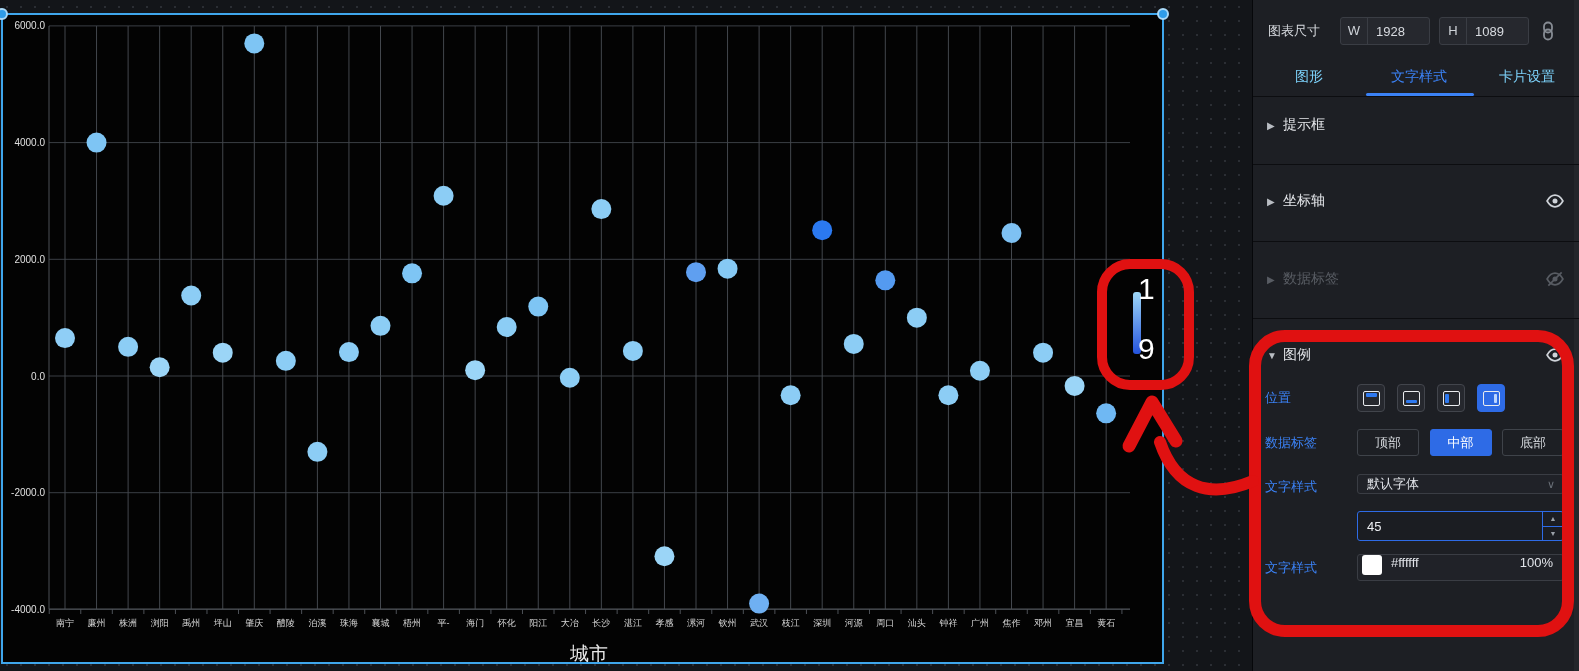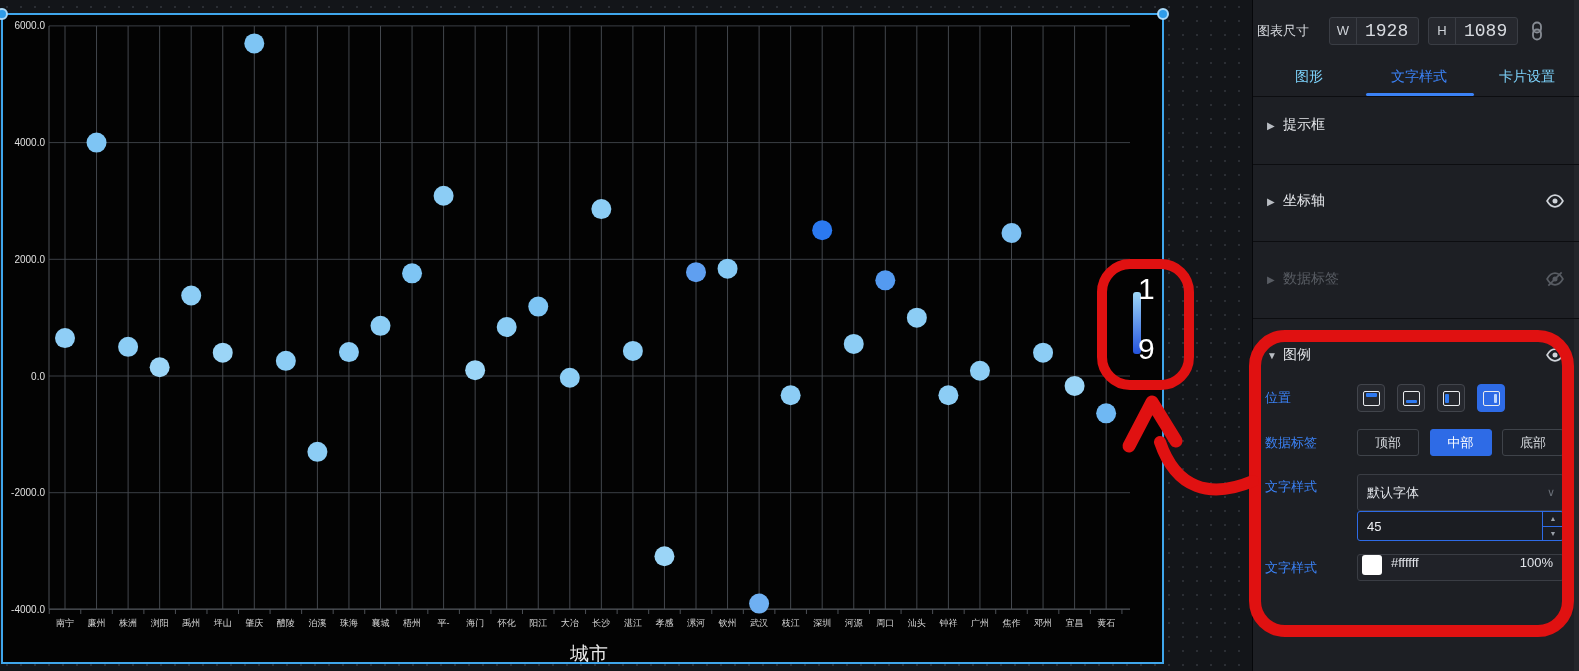--- a/index.html
+++ b/index.html
@@ -25,24 +25,24 @@
   #chart-svg{position:absolute;left:0;top:0}
   
   #annotations{position:absolute;left:0;top:0;z-index:60;pointer-events:none}
   
   #panel{
     position:absolute;left:1252px;top:0;width:327px;height:671px;
     background:#1d1f24;border-left:1px solid #06070a;box-sizing:border-box;
   }
   #panel .scrollstrip{position:absolute;right:0;top:0;width:5px;height:671px;background:#24262b}
   .size-row{position:absolute;left:0;top:16px;width:100%;height:30px;display:flex;align-items:center}
-  .size-row .lbl{margin-left:4px;font-size:13px;color:#d6d9de;width:72px}
+  .size-row .lbl{margin-left:15px;font-size:13px;color:#d6d9de;width:72px}
   .wh-box{display:flex;align-items:center;width:90px;height:28px;background:#26282e;border:1px solid #3a3d44;border-radius:3px;box-sizing:border-box;margin-right:9px}
   .wh-box .k{width:26px;text-align:center;font-size:13px;color:#cfd3d9;border-right:1px solid #3a3d44;line-height:26px}
-  .wh-box input{flex:1;width:50px;background:transparent;border:none;outline:none;color:#d8dbe0;font-size:18px;padding:0 0 0 8px;font-family:Liberation Mono, monospace}
+  .wh-box input{flex:1;width:50px;background:transparent;border:none;outline:none;color:#d8dbe0;font-size:13px;padding:0 0 0 8px;font-family:Liberation Sans, sans-serif}
   .link-icon{margin-left:2px;color:#878c94;display:flex;align-items:center}
   .tabs{position:absolute;left:0;top:62px;width:100%;height:34px}
   .tab{position:absolute;top:6px;font-size:14px;color:#7dd3fc;cursor:pointer}
   .tab.t0{left:42px}
   .tab.t1{left:138px;color:#3b82f6}
   .tab.t2{left:246px}
   .tab-underline{position:absolute;left:113px;top:31px;width:108px;height:3px;background:#3b82f6;border-radius:2px}
   .hr{position:absolute;left:0;width:100%;height:0;border-top:1px solid #0c0d10}
   .sec{position:absolute;left:0;width:100%;height:38px;display:flex;align-items:center;padding:0 14px;box-sizing:border-box}
   .sec .caret{font-size:10px;color:#b9bdc3;width:16px}
@@ -58,21 +58,21 @@
   .glyphbox{position:relative;width:17px;height:15px;border:1.5px solid #e9ebee;border-radius:2px;box-sizing:border-box}
   .glyphbox .bar{position:absolute;background:#2e79f0;border-radius:1px}
   .posbtn.active .glyphbox .bar{background:#bcd6ff}
   .bar.top{left:2px;right:2px;top:1.5px;height:3.5px}
   .bar.bottom{left:2px;right:2px;bottom:1.5px;height:3.5px}
   .bar.left{top:2px;bottom:2px;left:1.5px;width:3.5px}
   .bar.right{top:2px;bottom:2px;right:1.5px;width:3.5px}
   .alignbtns{display:flex;justify-content:space-between}
   .alignbtn{width:62px;height:27px;line-height:25px;text-align:center;font-size:13px;color:#d5d8dd;background:transparent;border:1px solid #3f434a;border-radius:3px;box-sizing:border-box;cursor:pointer}
   .alignbtn.active{background:#2e6be6;border-color:#2e6be6;color:#fff}
-  .dropdown{height:37px;background:#202228;border:1px solid #3a3d44;border-radius:3px;display:flex;align-items:center;box-sizing:border-box;cursor:pointer}
+  .dropdown{height:20px;background:#202228;border:1px solid #3a3d44;border-radius:3px;display:flex;align-items:center;box-sizing:border-box;cursor:pointer}
   .dropdown .dval{flex:1;font-size:13px;color:#e0e3e8;padding-left:9px}
   .dropdown .chev{color:#6a7078;font-size:11px;padding-right:8px}
   .numwrap{height:30px;border:1px solid #2e6be6;border-radius:3px;background:#1b1d22;display:flex;box-sizing:border-box}
   .numwrap input{flex:1;background:transparent;border:none;outline:none;color:#eceef2;font-size:13px;padding-left:9px;font-family:inherit;min-width:0}
   .spinner{width:20px;border-left:1px solid #2e6be6;display:flex;flex-direction:column}
   .spinner span{flex:1;display:flex;align-items:center;justify-content:center;font-size:7px;color:#9aa0a8;cursor:pointer}
   .spinner span:first-child{border-bottom:1px solid #2e6be6}
   .colorctl{height:27px;background:#202228;border:1px solid #3a3d44;border-radius:3px;display:flex;box-sizing:border-box}
   .colorctl .swatch{width:20px;height:20px;border-radius:3px;background:#fff;margin:0 9px 0 4px}
   .colorctl .hex{flex:1;font-size:13px;color:#e0e3e8}

